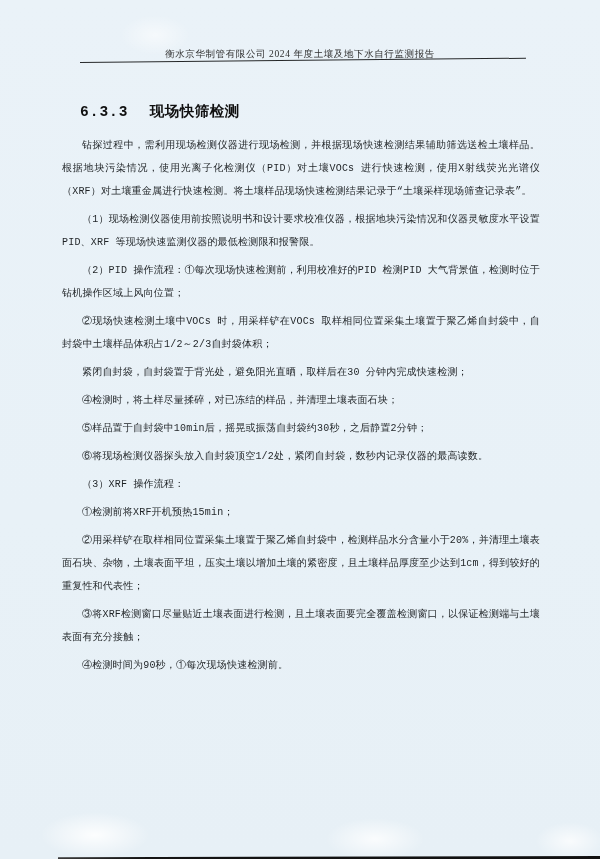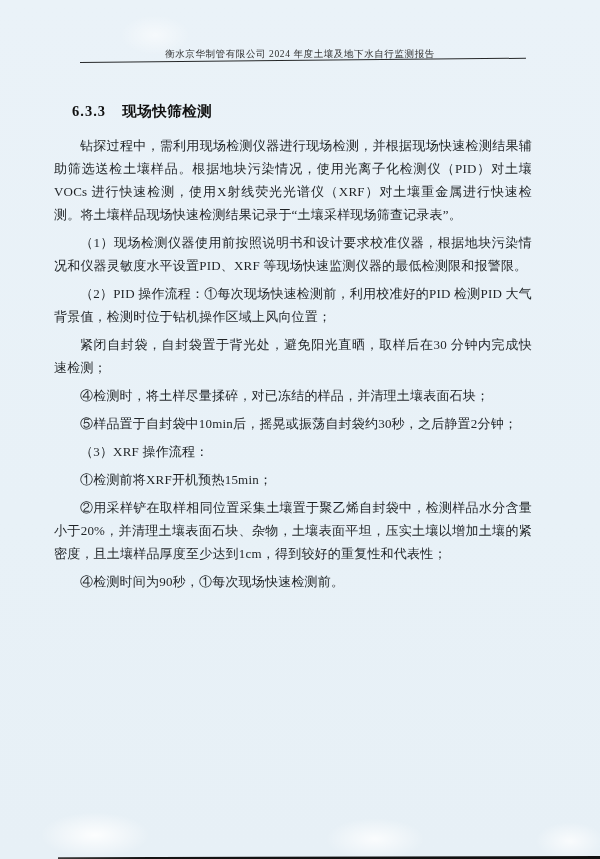--- a/index.html
+++ b/index.html
@@ -20,33 +20,33 @@
     letter-spacing:0.6px;
     color:#2e2e2e;
   }
   .head-rule{
     position:absolute;top:62px;left:80px;width:446px;height:1px;
     background:#26282a;
     transform:rotate(-0.55deg);
     transform-origin:left center;
   }
   .content{
-    position:absolute;left:54px;top:102px;width:478px;
+    position:absolute;left:62px;top:102px;width:478px;font-family:Liberation Mono, monospace;
   }
   .sec{
     margin:0 0 13px 18px;
     font-size:14.5px;
     font-weight:bold;
     color:#101010;
     letter-spacing:0.5px;
   }
   .sec .sec-num{margin-right:12px;letter-spacing:1px;}
   .content p{
     margin:0 0 5px 0;
-    font-size:13px;
+    font-size:10px;
     line-height:23px;
     text-indent:2em;
     text-align:justify;
     color:#1f2326;
     letter-spacing:0.2px;
   }
   .page-num{
     position:absolute;top:806px;left:0;right:0;
     text-align:center;
     font-size:9px;
@@ -81,26 +81,29 @@
 
   <div class="content">
     <h2 class="sec">
       <span class="sec-num">6.3.3</span>
       <span class="sec-title">现场快筛检测</span>
     </h2>
 
     <p>钻探过程中，需利用现场检测仪器进行现场检测，并根据现场快速检测结果辅助筛选送检土壤样品。根据地块污染情况，使用光离子化检测仪（PID）对土壤VOCs 进行快速检测，使用X射线荧光光谱仪（XRF）对土壤重金属进行快速检测。将土壤样品现场快速检测结果记录于“土壤采样现场筛查记录表”。</p>
     <p>（1）现场检测仪器使用前按照说明书和设计要求校准仪器，根据地块污染情况和仪器灵敏度水平设置PID、XRF 等现场快速监测仪器的最低检测限和报警限。</p>
     <p>（2）PID 操作流程：①每次现场快速检测前，利用校准好的PID 检测PID 大气背景值，检测时位于钻机操作区域上风向位置；</p>
+    <p>②现场快速检测土壤中VOCs 时，用采样铲在VOCs 取样相同位置采集土壤置于聚乙烯自封袋中，自封袋中土壤样品体积占1/2～2/3自封袋体积；</p>
     <p>紧闭自封袋，自封袋置于背光处，避免阳光直晒，取样后在30 分钟内完成快速检测；</p>
     <p>④检测时，将土样尽量揉碎，对已冻结的样品，并清理土壤表面石块；</p>
     <p>⑤样品置于自封袋中10min后，摇晃或振荡自封袋约30秒，之后静置2分钟；</p>
+    <p>⑥将现场检测仪器探头放入自封袋顶空1/2处，紧闭自封袋，数秒内记录仪器的最高读数。</p>
     <p>（3）XRF 操作流程：</p>
     <p>①检测前将XRF开机预热15min；</p>
     <p>②用采样铲在取样相同位置采集土壤置于聚乙烯自封袋中，检测样品水分含量小于20%，并清理土壤表面石块、杂物，土壤表面平坦，压实土壤以增加土壤的紧密度，且土壤样品厚度至少达到1cm，得到较好的重复性和代表性；</p>
+    <p>③将XRF检测窗口尽量贴近土壤表面进行检测，且土壤表面要完全覆盖检测窗口，以保证检测端与土壤表面有充分接触；</p>
     <p>④检测时间为90秒，①每次现场快速检测前。</p>
   </div>
 
 
   <div class="artifact a1"></div>
   <div class="artifact a2"></div>
   <div class="artifact a3"></div>
   <div class="artifact a4"></div>
   <div class="scan-edge"></div>
 

